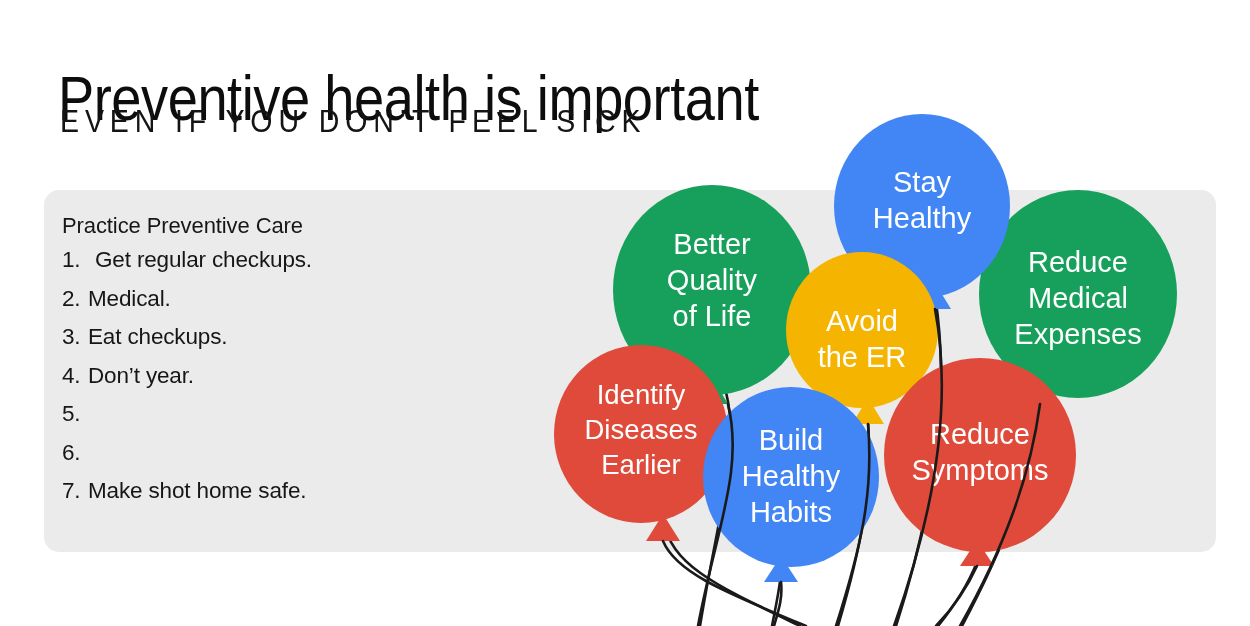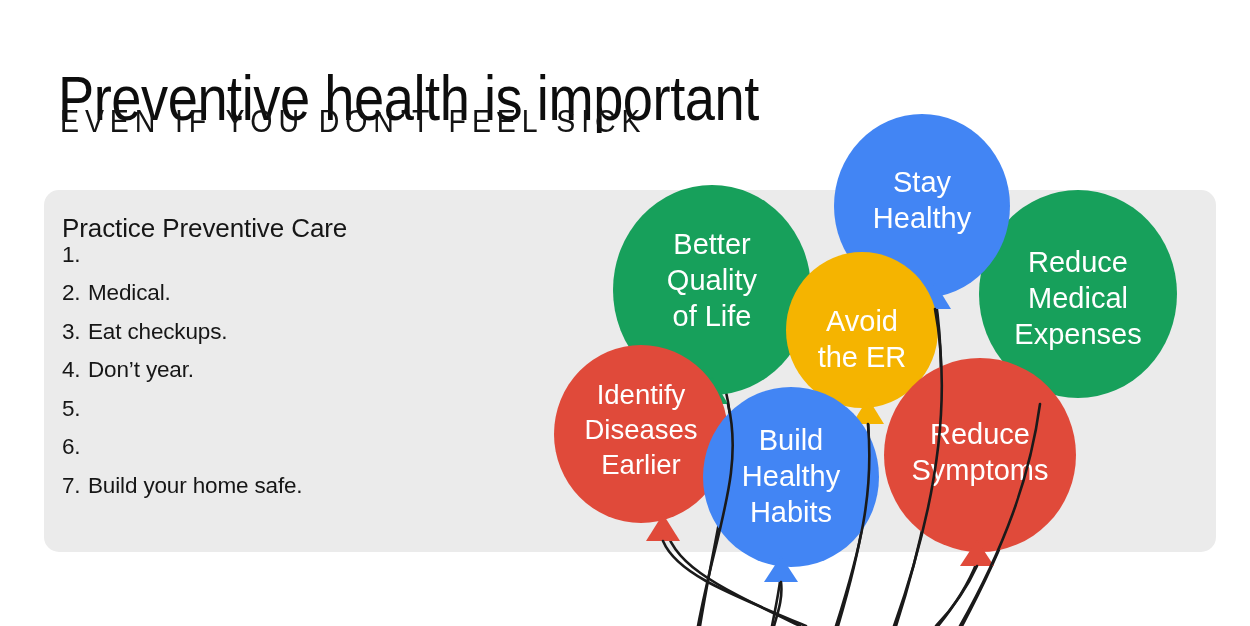--- a/index.html
+++ b/index.html
@@ -46,24 +46,24 @@
     background:#ebebeb;
     border-radius:15px;
   }
 
   
   .list-wrap{
     position:absolute;left:62px;top:214px;width:430px;
     color:#161616;
   }
   .list-heading{
-    font-size:26px;
+    font-size:22px;
     font-weight:400;
     line-height:1.1;
-    margin-bottom:1px;
+    margin-bottom:11px;
     letter-spacing:-0.1px;
   }
   .list-item{
     display:flex;
     align-items:flex-start;
     font-size:22.5px;
     line-height:1.0;
     margin-bottom:16px;
     letter-spacing:-0.15px;
     white-space:nowrap;
@@ -93,20 +93,21 @@
   <h1 class="title">Preventive health is important</h1>
   <div class="subtitle">EVEN IF YOU DON’T FEEL SICK</div>
 
   <div class="panel"></div>
 
   <div class="list-wrap">
     <div class="list-heading">Practice Preventive Care</div>
 
     <div class="list-item">
       <span class="li-num wide">1.</span>
+      <span class="li-text">Get regular checkups.</span>
     </div>
     <div class="list-item">
       <span class="li-num">2.</span>
       <span class="li-text">Medical.</span>
     </div>
     <div class="list-item">
       <span class="li-num">3.</span>
       <span class="li-text">Eat checkups.</span>
     </div>
     <div class="list-item">
@@ -114,21 +115,21 @@
       <span class="li-text">Don’t year.</span>
     </div>
     <div class="list-item">
       <span class="li-num">5.</span>
     </div>
     <div class="list-item">
       <span class="li-num">6.</span>
     </div>
     <div class="list-item">
       <span class="li-num">7.</span>
-      <span class="li-text">Build your home safe.</span>
+      <span class="li-text">Make shot home safe.</span>
     </div>
   </div>
 
   <svg id="balloons" viewBox="0 0 1250 626">
     <defs>
       <clipPath id="stageClip">
           <rect x="0" y="0" width="1250" height="626"></rect>
         </clipPath>
     </defs>
 

